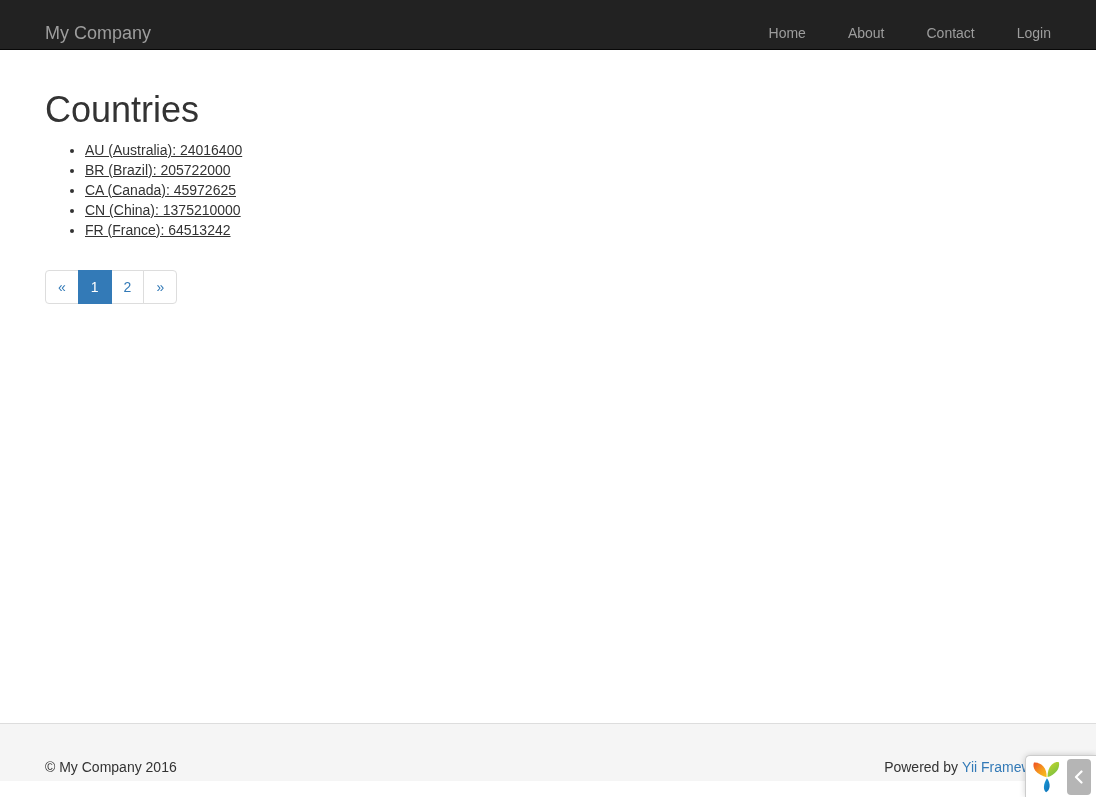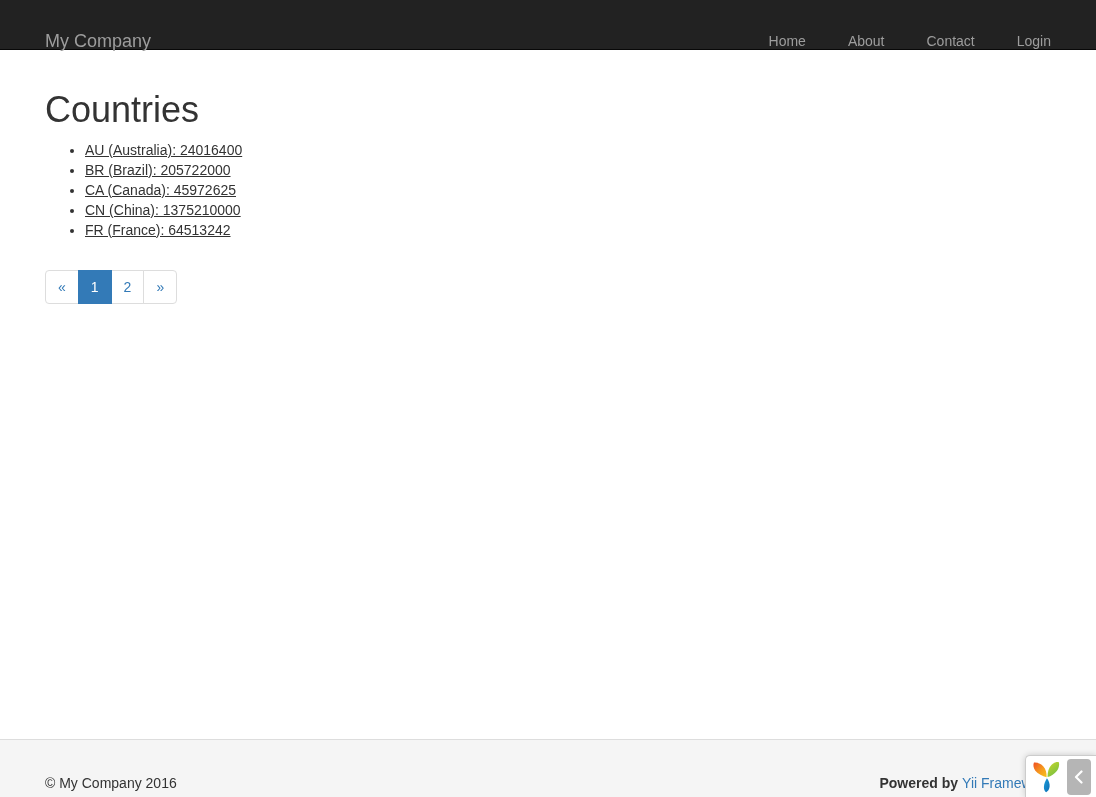--- a/index.html
+++ b/index.html
@@ -20,21 +20,21 @@
   
   .navbar {
     position: absolute; top: 0; left: 0;
     width: 1096px; height: 50px;
     background: #222222;
     border-bottom: 1px solid #080808;
   }
   .navbar-inner {
     position: relative;
     width: 1036px;
-    margin: 16px auto;
+    margin: 8px auto;
     height: 50px;
   }
   .navbar-brand {
     position: absolute; left: 0; top: 0;
     height: 50px; line-height: 50px;
     padding: 0 15px;
     font-size: 18px;
     color: #9d9d9d;
     text-decoration: none;
     white-space: nowrap;
@@ -126,21 +126,21 @@
     z-index: 3;
     color: #ffffff;
     background-color: #337ab7;
     border-color: #337ab7;
     cursor: default;
   }
 
   
   .footer {
     position: absolute;
-    left: 0; bottom: 0;
+    left: 0; bottom: 16px;
     width: 1096px;
     height: 58px;
     background: #f5f5f5;
     border-top: 1px solid #dddddd;
   }
   .footer-inner {
     position: relative;
     width: 1036px;
     margin: 0 auto;
     height: 57px;
@@ -155,21 +155,21 @@
     color: #333333;
   }
   .footer-right {
     position: absolute;
     right: 15px; top: 0;
     height: 57px;
     display: flex; align-items: center;
     font-size: 14px;
     color: #333333;
   }
-  .footer-right .powered-label { font-weight: bold; margin-right: 4px; text-align: right; }
+  .footer-right .powered-label { font-weight: normal; margin-right: 4px; text-align: right; }
   .footer-right a {
     color: #337ab7;
     text-decoration: none;
     font-weight: normal;
   }
 
   
   .debug-toolbar {
     position: absolute;
     right: 0; bottom: 0;

